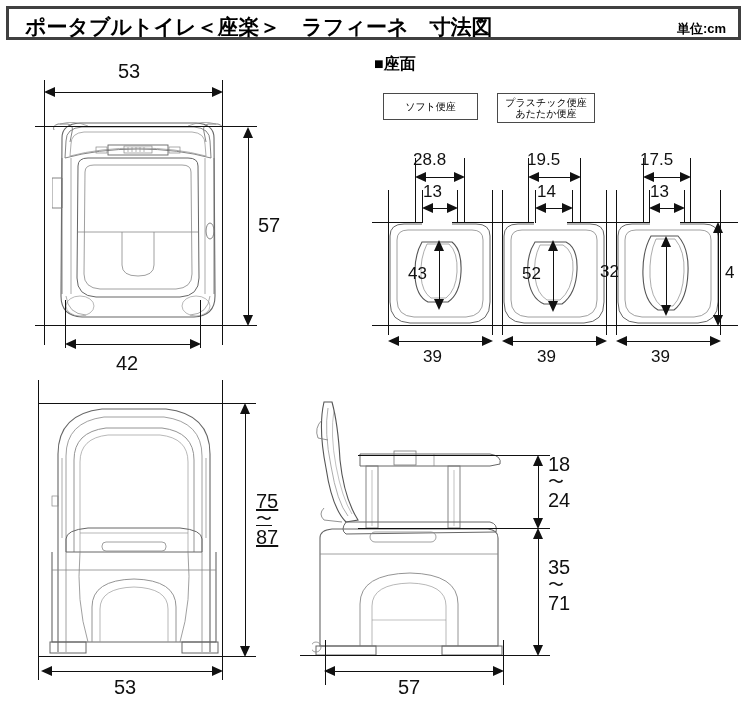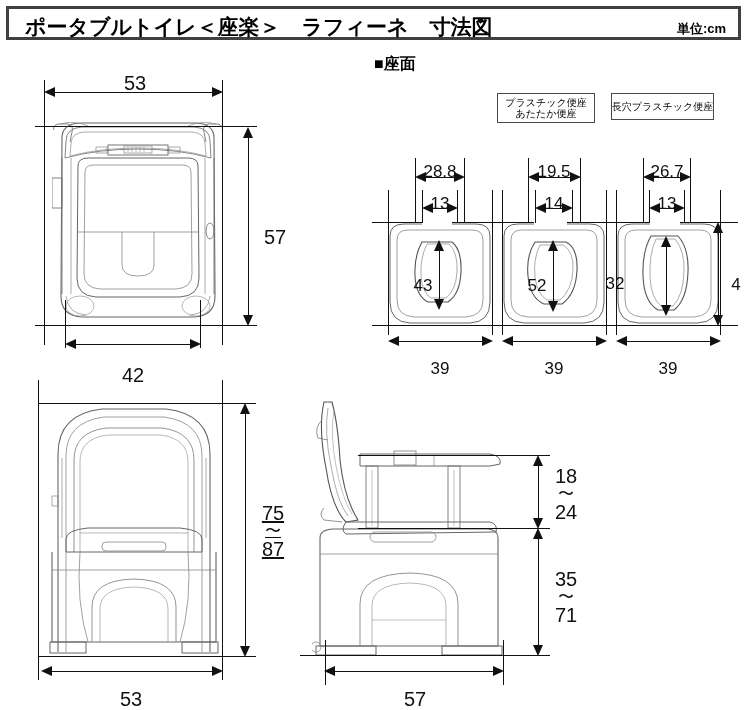--- a/index.html
+++ b/index.html
@@ -122,22 +122,21 @@
   }
   .dim-v .ah-t { top: 0;    border-bottom: 11px solid #111; }
   .dim-v .ah-b { bottom: 0; border-top: 11px solid #111; }
 
   .dim-label {
     position: absolute;
     font-size: 20px;
     font-weight: normal;
     color: #111;
     white-space: nowrap;
-    text-align: center;
-    margin-top: 12px;
+    text-align: left;
   }
   .dim-label.small { font-size: 17px; }
   .dim-label.stack { line-height: 18px; }
 
   .drawing { position: absolute; }
   svg { display: block; }
 </style>
 </head>
 <body>
 
@@ -217,26 +216,26 @@
 
   <div class="dim dim-h" style="left:65px; top:339px; width:136px;">
     <span class="ah-l"></span>
       <span class="bar"></span>
       <span class="ah-r"></span>
   </div>
   <div class="dim-label" style="left:116px; top:352px; width:34px;">42</div>
 
   <div id="seat-section-header">■座面</div>
 
+  <div class="seat-label-box" style="left:383px; top:93px; width:95px; height:27px;">
+    <span>ソフト便座</span>
+  </div>
   <div class="seat-label-box" style="left:497px; top:93px; width:98px; height:30px;">
     <span>プラスチック便座</span>
     <span>あたたか便座</span>
-  </div>
-  <div class="seat-label-box" style="left:611px; top:93px; width:103px; height:27px;">
-    <span>長穴プラスチック便座</span>
   </div>
 
   <div class="ext-line ext-h" style="left:372px; top:222px; width:366px;"></div>
   <div class="ext-line ext-h" style="left:372px; top:325px; width:366px;"></div>
 
   <div class="drawing" style="left:388px; top:222px; width:104px; height:104px;">
     <svg width="104" height="104" viewBox="0 0 104 104" fill="none" stroke="#666" stroke-width="1">
       <path d="M2 14 Q2 2 16 2 L88 2 Q102 2 102 14 L102 80 Q102 100 82 101 L22 101 Q2 100 2 80 Z"></path>
       <path d="M9 18 Q9 8 20 8 L84 8 Q95 8 95 18 L95 78 Q95 94 78 95 L26 95 Q9 94 9 78 Z" stroke="#888" stroke-width="0.8"></path>
       <path d="M34 20 Q26 34 27 54 Q28 74 40 80 L60 80 Q72 72 73 50 Q74 28 64 20 Z" stroke="#555" stroke-width="1.1"></path>
@@ -337,21 +336,21 @@
   <div class="ext-line ext-v" style="left:643px; top:158px; height:65px;"></div>
   <div class="ext-line ext-v" style="left:690px; top:158px; height:65px;"></div>
   <div class="ext-line ext-v" style="left:649px; top:190px; height:33px;"></div>
   <div class="ext-line ext-v" style="left:684px; top:190px; height:33px;"></div>
 
   <div class="dim dim-h" style="left:643px; top:172px; width:48px;">
     <span class="ah-l"></span>
       <span class="bar"></span>
       <span class="ah-r"></span>
   </div>
-  <div class="dim-label small" style="left:640px; top:150px; width:54px;">26.7</div>
+  <div class="dim-label small" style="left:640px; top:150px; width:54px;">17.5</div>
 
   <div class="dim dim-h" style="left:649px; top:203px; width:36px;">
     <span class="ah-l"></span>
       <span class="bar"></span>
       <span class="ah-r"></span>
   </div>
   <div class="dim-label small" style="left:650px; top:182px; width:34px;">13</div>
 
   <div class="dim dim-v" style="left:661px; top:236px; height:80px;">
     <span class="ah-t"></span>

